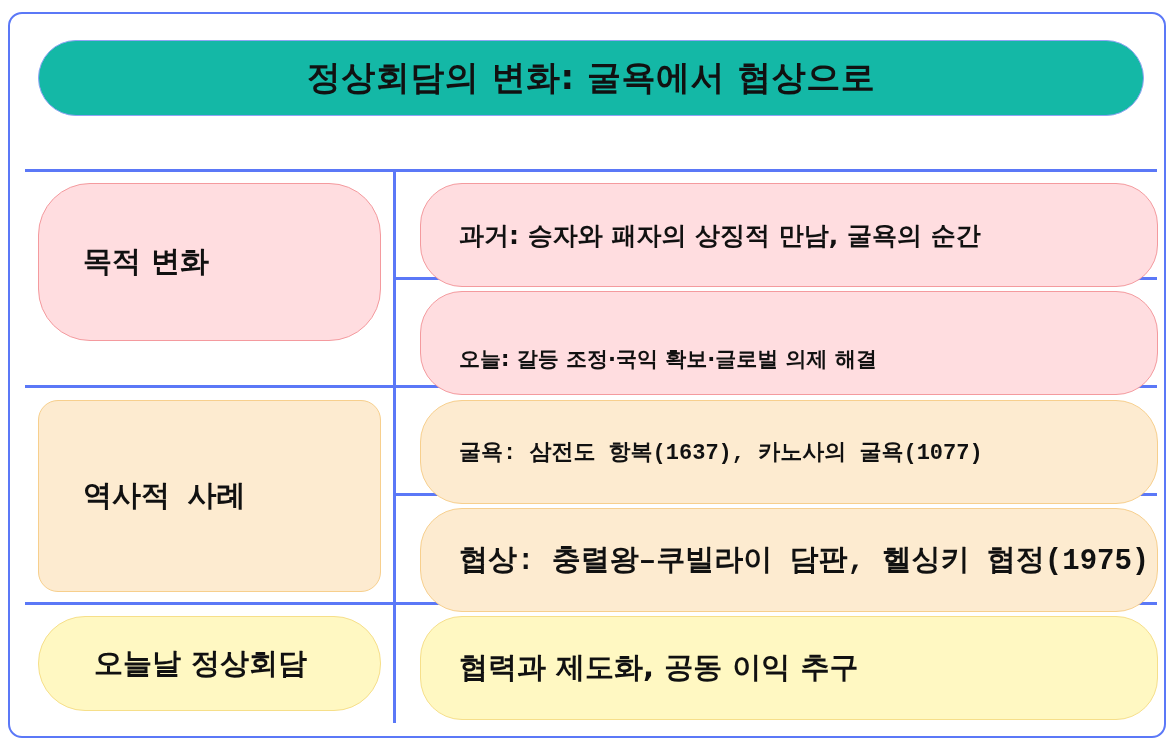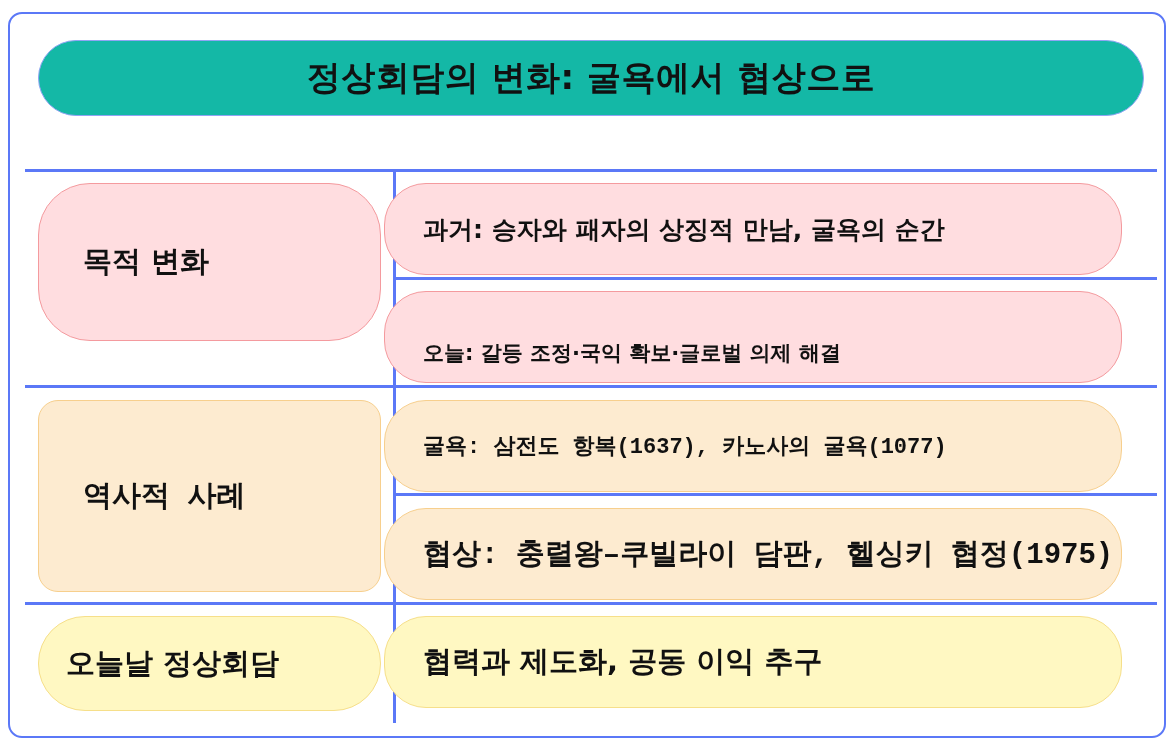--- a/index.html
+++ b/index.html
@@ -63,23 +63,23 @@
     display: flex;
     align-items: center;
   }
   .cat .label {
     font-size: 29px;
     font-weight: bold;
     padding-left: 44px;
   }
   .pill {
     position: absolute;
-    left: 384px;
+    left: 420px;
     width: 738px;
-    height: 92px;
+    height: 104px;
     box-sizing: border-box;
     border: 1px solid;
     border-radius: 42px;
     display: flex;
     align-items: center;
   }
   .pill .text {
     padding-left: 38px;
     font-weight: bold;
     white-space: nowrap;
@@ -118,17 +118,17 @@
   <span class="label">역사적 사례</span>
 </div>
 <div class="pill orange" style="top:400px;">
   <span class="text" style="font-size:22px;">굴욕: 삼전도 항복(1637), 카노사의 굴욕(1077)</span>
 </div>
 <div class="pill orange" style="top:508px;">
   <span class="text" style="font-size:29px;">협상: 충렬왕–쿠빌라이 담판, 헬싱키 협정(1975)</span>
 </div>
 
 <div class="cat yellow" style="top:616px; height:95px; border-radius:47px;">
-  <span class="label" style="padding-left:27px;">오늘날 정상회담</span>
+  <span class="label" style="padding-left:55px;">오늘날 정상회담</span>
 </div>
 <div class="pill yellow" style="top:616px;">
   <span class="text" style="font-size:29px;">협력과 제도화, 공동 이익 추구</span>
 </div>
 
 </body></html>

